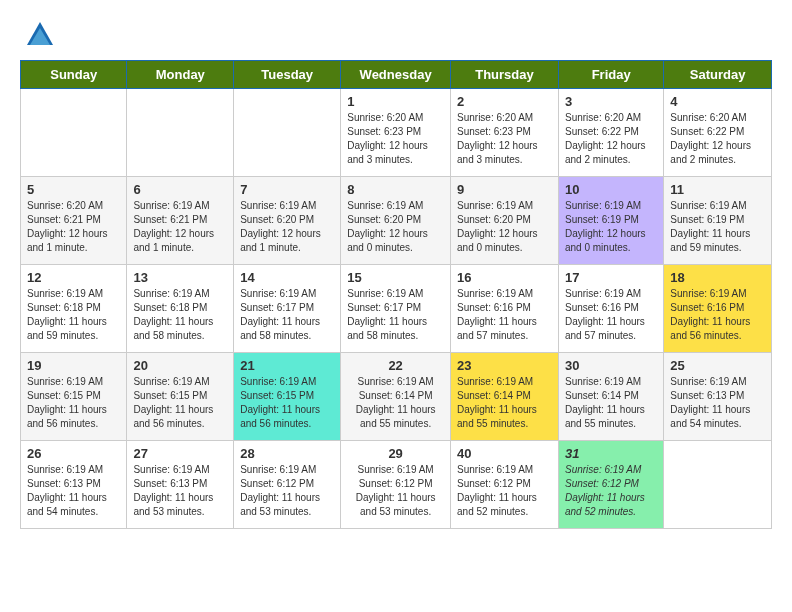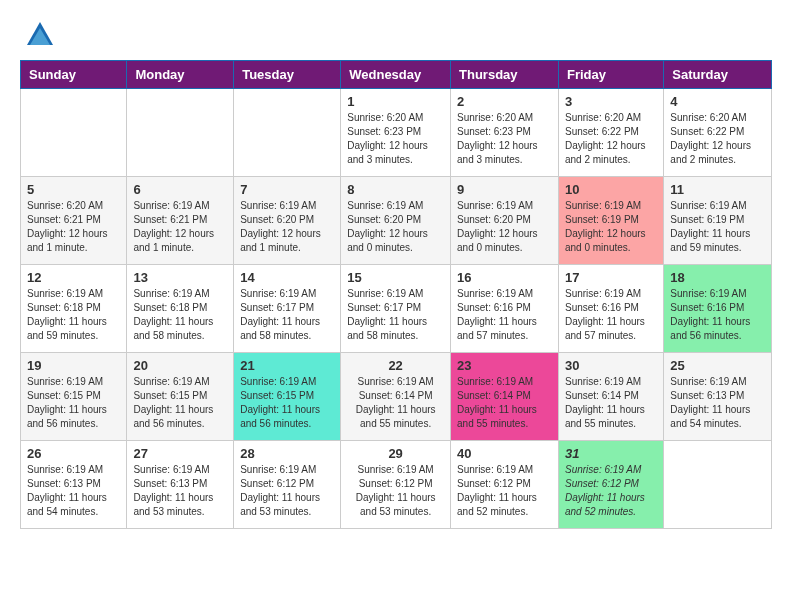--- a/index.html
+++ b/index.html
@@ -91,21 +91,22 @@
     .empty-cell {
       background: #f9f9f9;
     }
     tr:nth-child(even) td {
       background-color: #f5f5f5;
     }
     tr:nth-child(odd) td {
       background-color: #fff;
     }
     .calendar thead tr th {
-      background-color: #701a75;
+      background-color: #4d7c0f;
+      text-align: center;
     }
   </style>
 </head>
 <body>
 
 <div class="header">
   <div class="logo">
     <div class="logo-text">
       <span class="logo-general"></span>
       <span class="logo-blue"></span>
@@ -196,21 +197,21 @@
 Daylight: 12 hours
 and 0 minutes.</div>
         </td>
         <td style="background-color: rgb(245, 245, 245);">
           <span class="day-num">9</span>
           <div class="day-info" style="white-space: pre-line;">Sunrise: 6:19 AM
 Sunset: 6:20 PM
 Daylight: 12 hours
 and 0 minutes.</div>
         </td>
-        <td style="background-color: #fca5a5;">
+        <td style="background-color: #c4b5fd;">
           <span class="day-num">10</span>
           <div class="day-info" style="white-space: pre-line;">Sunrise: 6:19 AM
 Sunset: 6:19 PM
 Daylight: 12 hours
 and 0 minutes.</div>
         </td>
         <td style="background-color: rgb(245, 245, 245);">
           <span class="day-num">11</span>
           <div class="day-info" style="white-space: pre-line;">Sunrise: 6:19 AM
 Sunset: 6:19 PM
@@ -254,21 +255,21 @@
 Daylight: 11 hours
 and 57 minutes.</div>
         </td>
         <td style="background-color: rgb(255, 255, 255);">
           <span class="day-num">17</span>
           <div class="day-info" style="white-space: pre-line;">Sunrise: 6:19 AM
 Sunset: 6:16 PM
 Daylight: 11 hours
 and 57 minutes.</div>
         </td>
-        <td style="background-color: #86efac;">
+        <td style="background-color: #fde047;">
           <span class="day-num">18</span>
           <div class="day-info" style="white-space: pre-line;">Sunrise: 6:19 AM
 Sunset: 6:16 PM
 Daylight: 11 hours
 and 56 minutes.</div>
         </td>
       </tr>
       <tr>
         <td style="background-color: rgb(245, 245, 245);">
           <span class="day-num">19</span>
@@ -291,21 +292,21 @@
 Daylight: 11 hours
 and 56 minutes.</div>
         </td>
         <td style="background-color: rgb(245, 245, 245); text-align: center;">
           <span class="day-num">22</span>
           <div class="day-info" style="white-space: pre-line;">Sunrise: 6:19 AM
 Sunset: 6:14 PM
 Daylight: 11 hours
 and 55 minutes.</div>
         </td>
-        <td style="background-color: #ec4899;">
+        <td style="background-color: #fde047;">
           <span class="day-num">23</span>
           <div class="day-info" style="white-space: pre-line;">Sunrise: 6:19 AM
 Sunset: 6:14 PM
 Daylight: 11 hours
 and 55 minutes.</div>
         </td>
         <td style="background-color: rgb(245, 245, 245);">
           <span class="day-num">30</span>
           <div class="day-info" style="white-space: pre-line;">Sunrise: 6:19 AM
 Sunset: 6:14 PM

